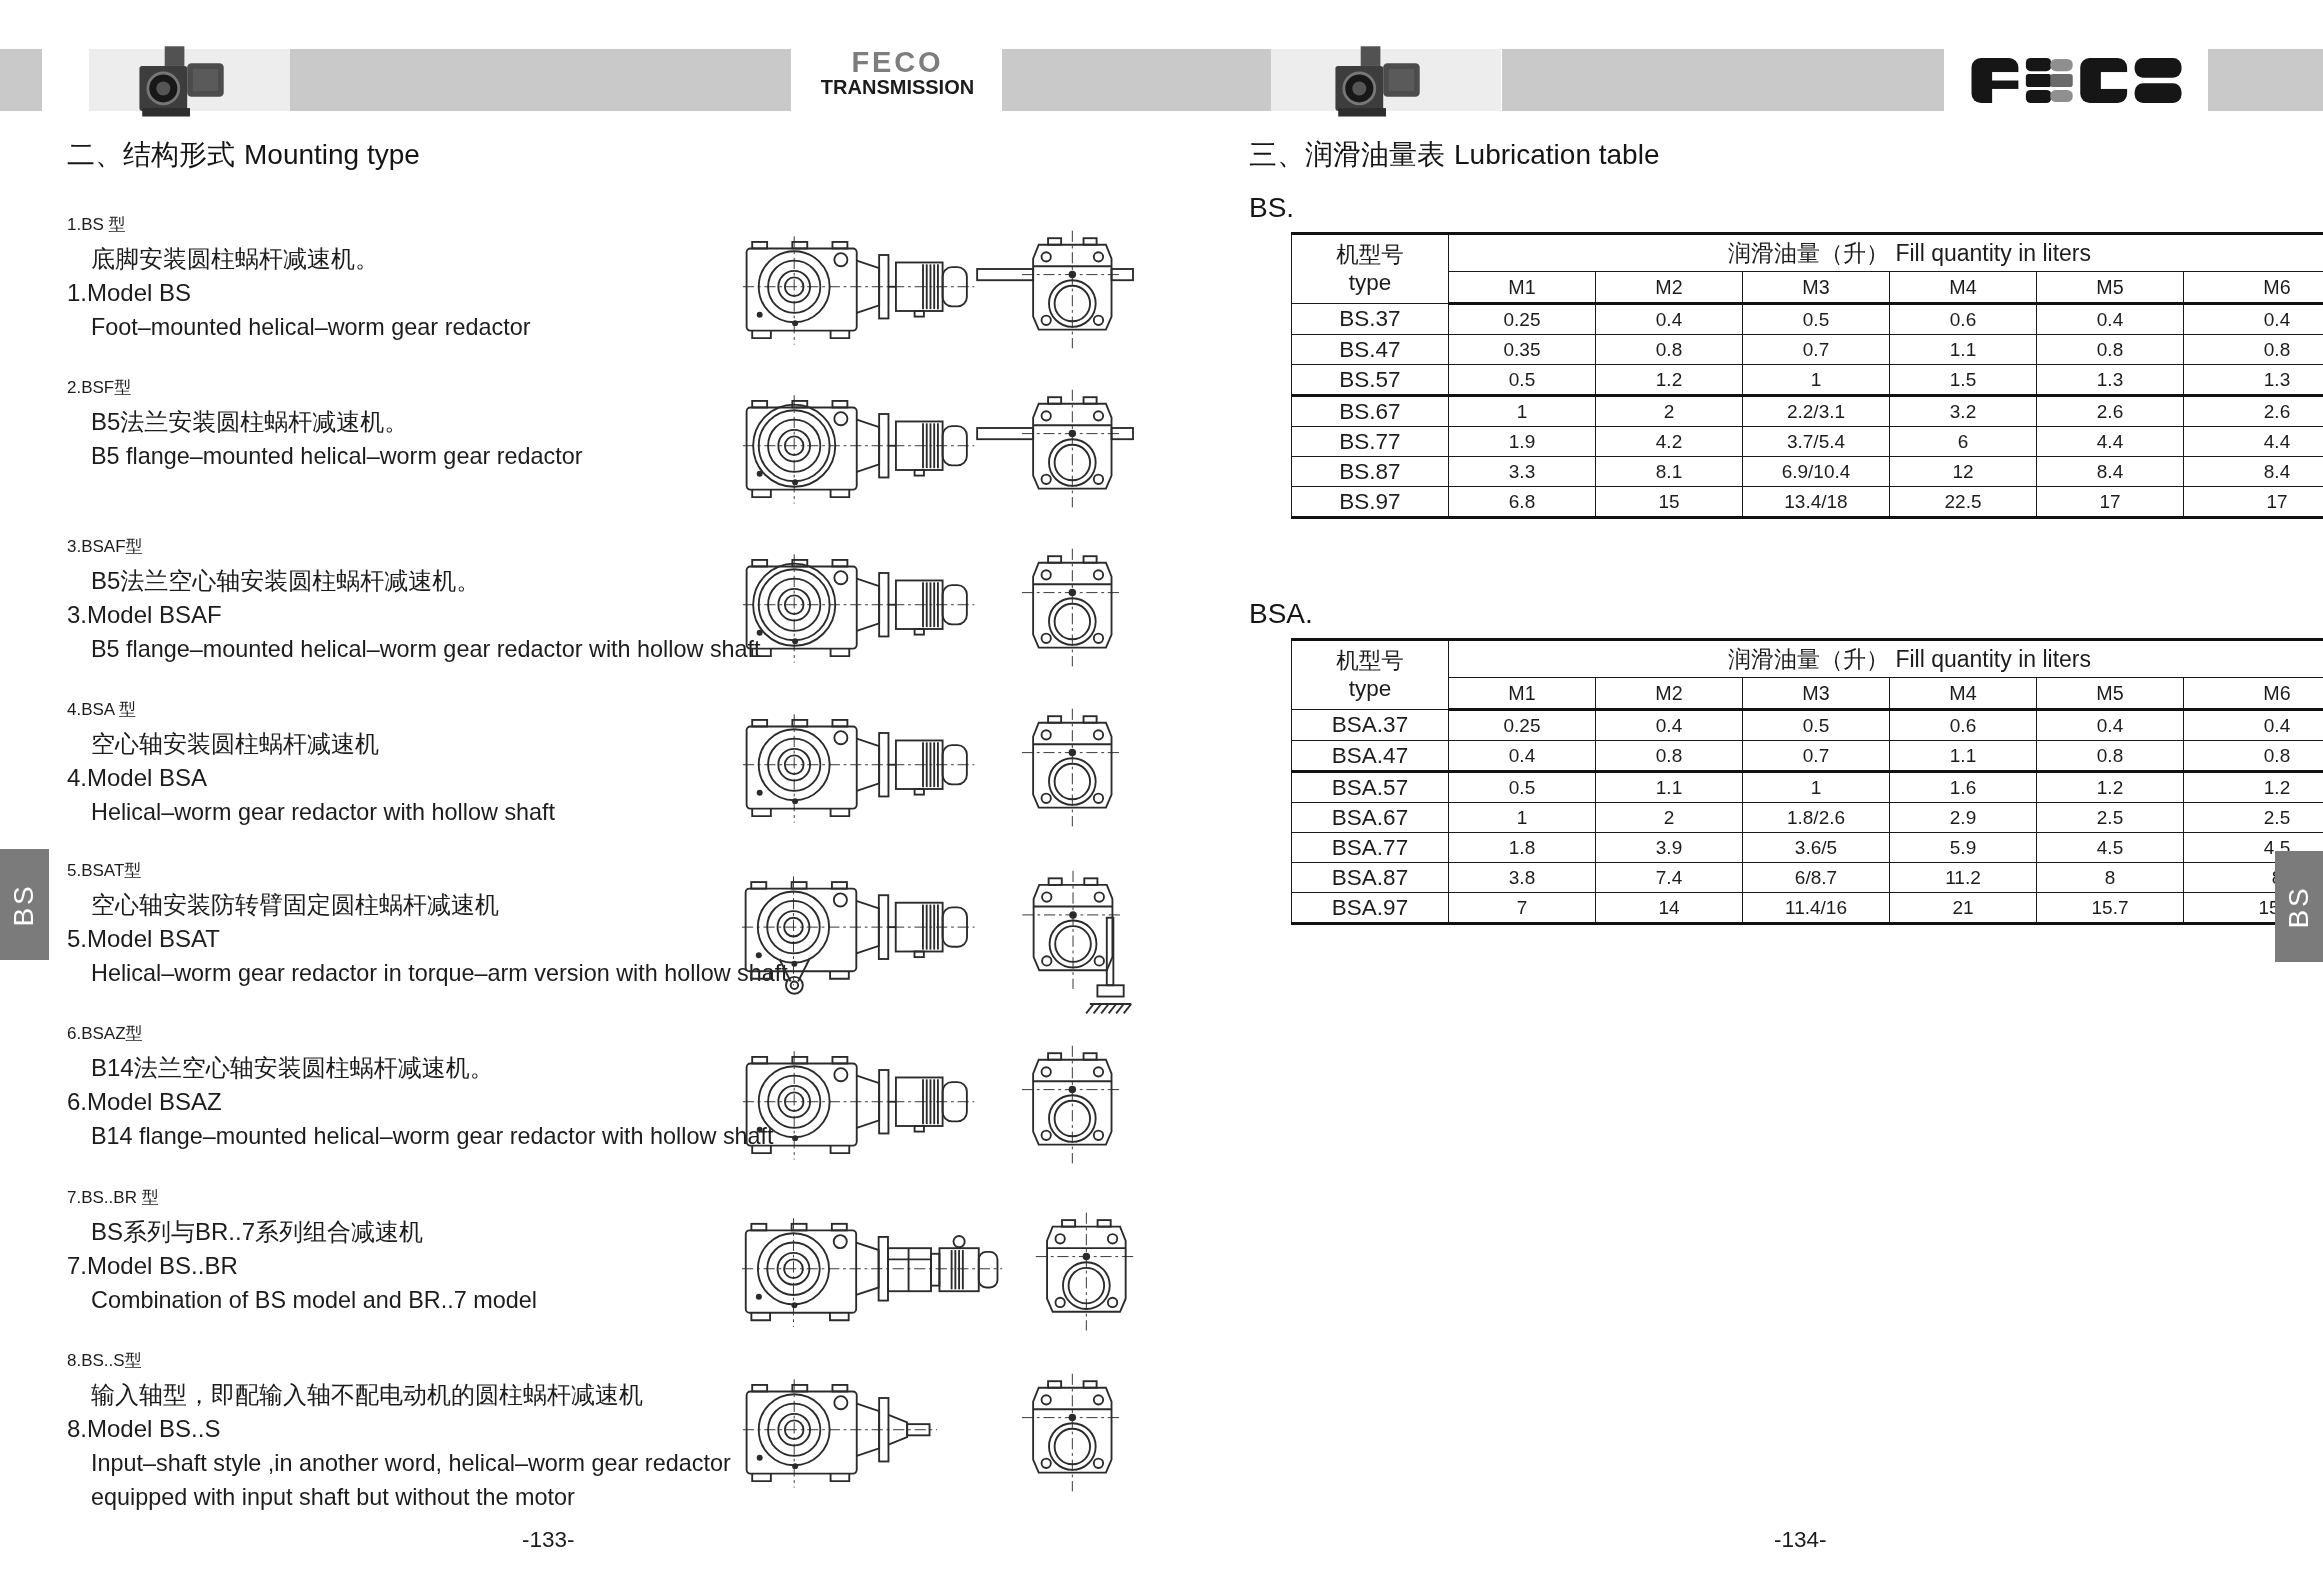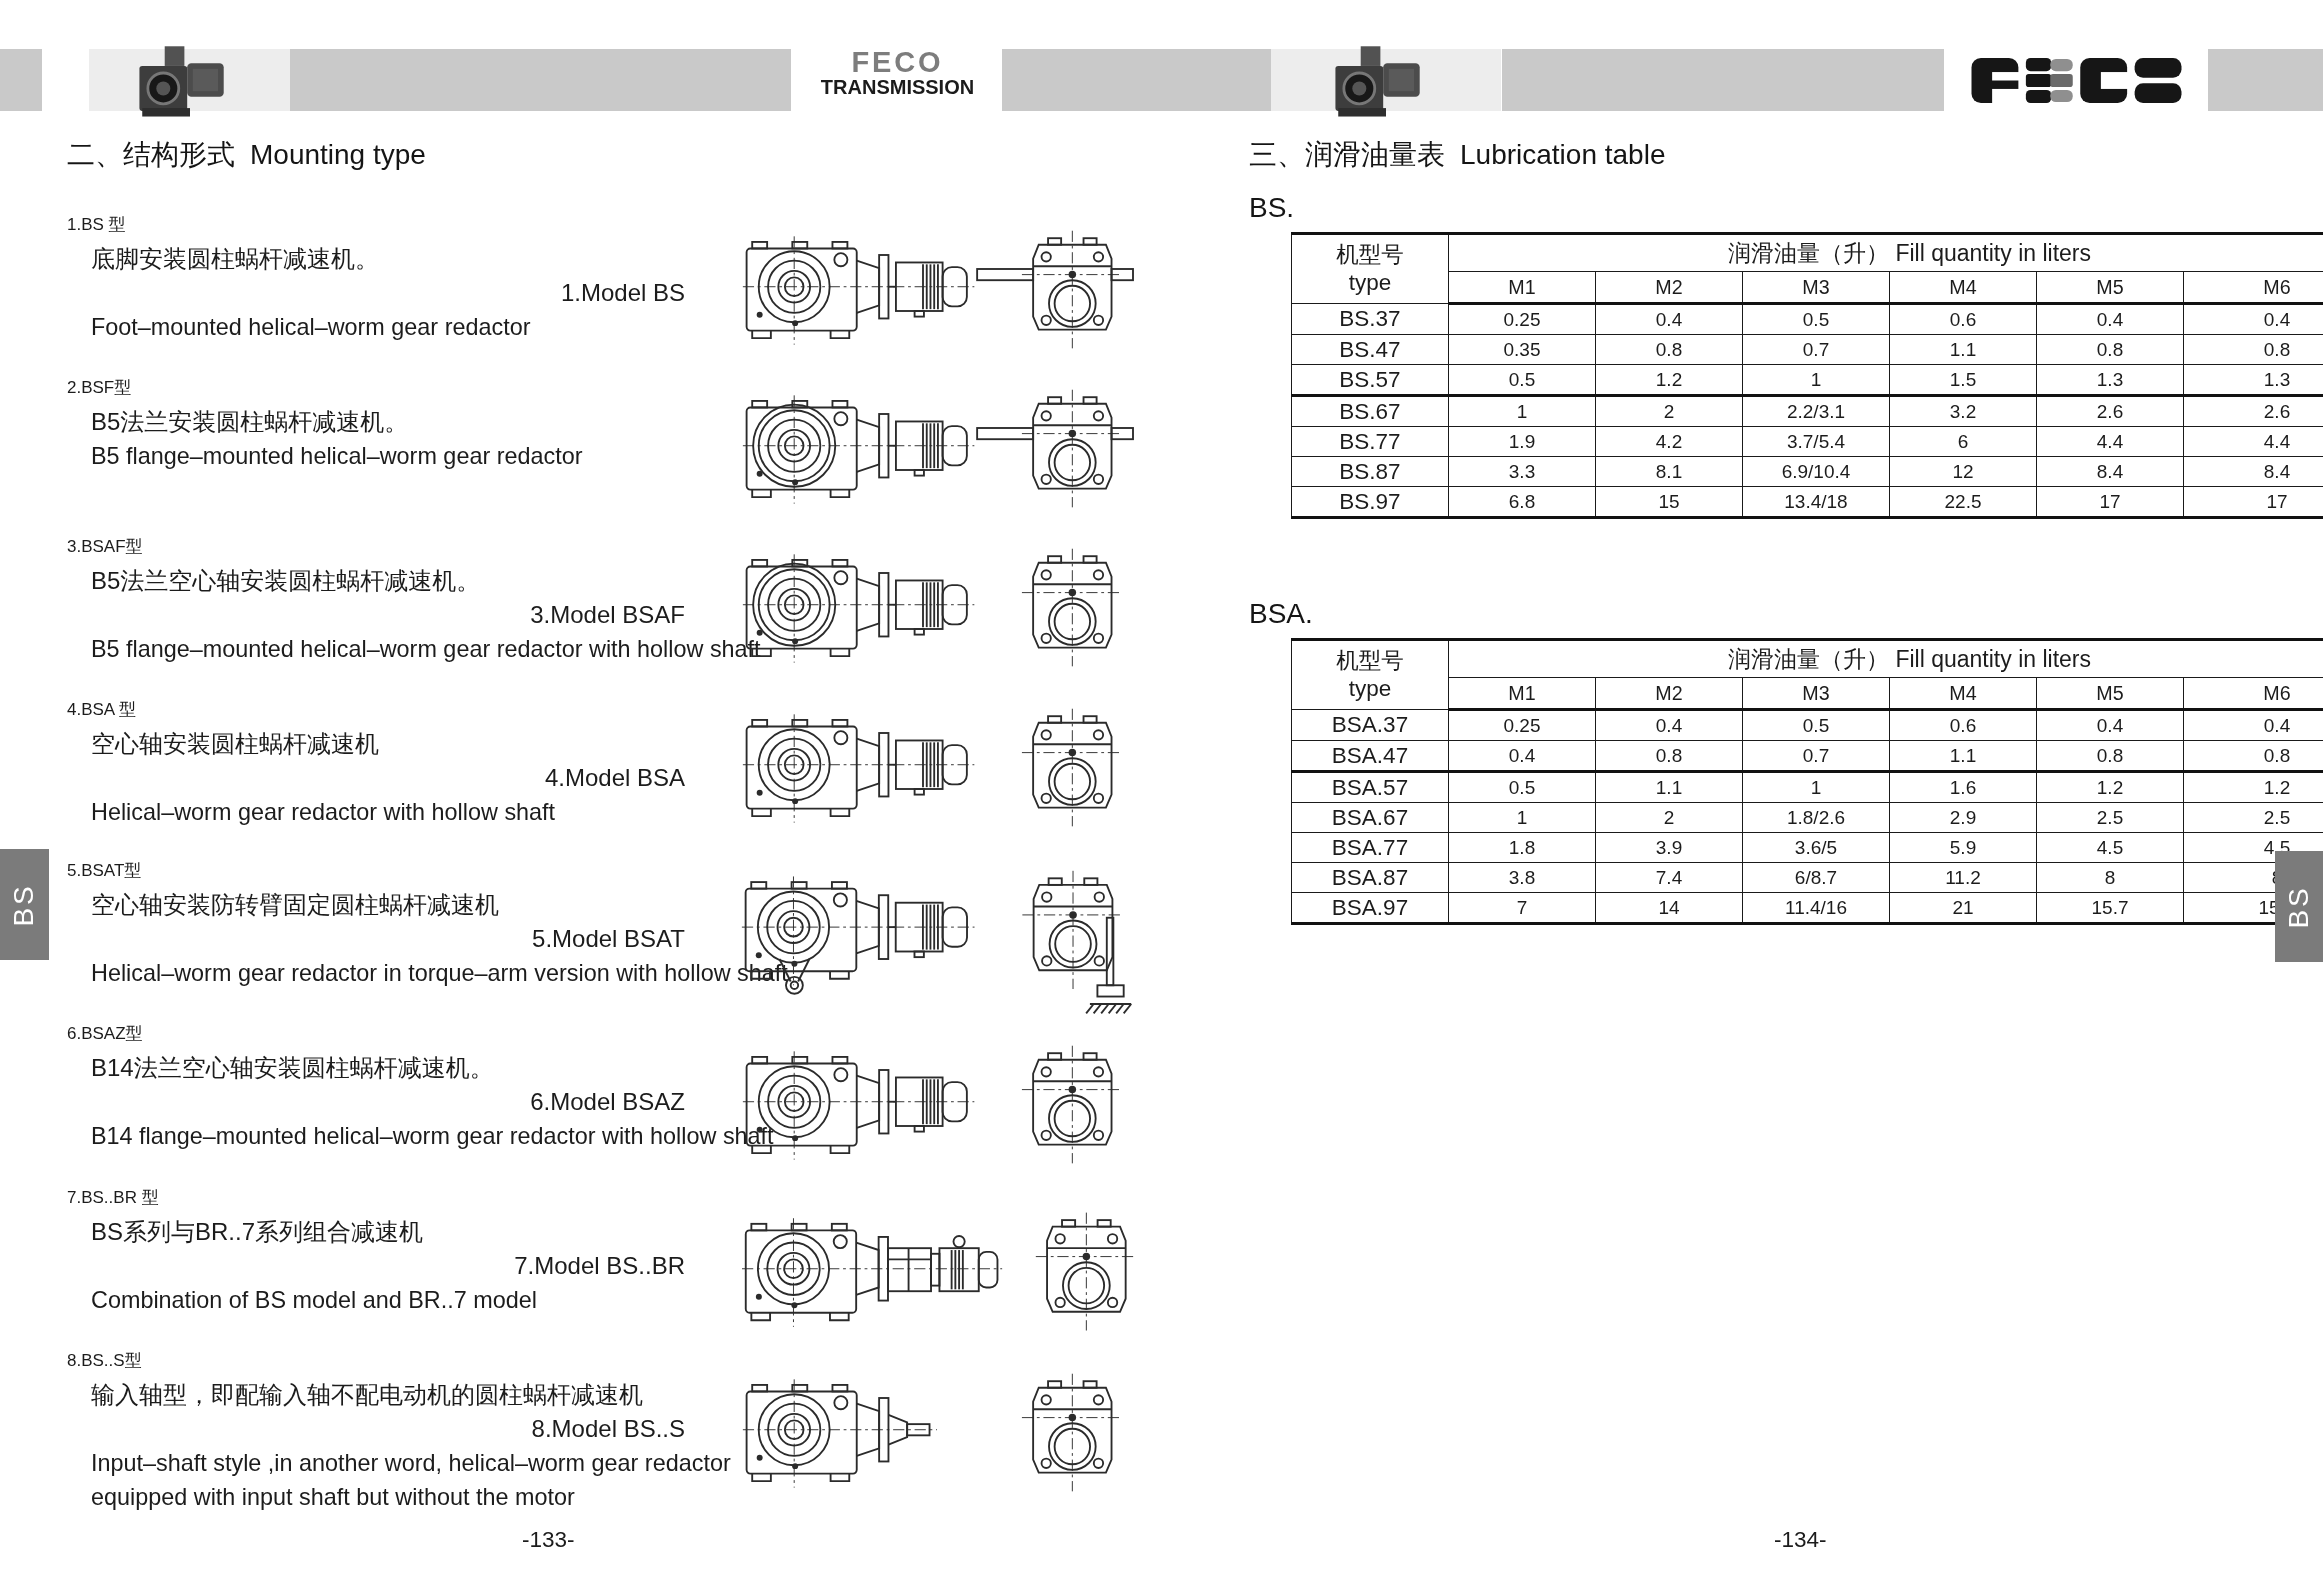--- a/index.html
+++ b/index.html
@@ -12,26 +12,26 @@
   .hdr-panel { position:absolute; top:49px; height:62px; background:#ededed;
     display:flex; align-items:center; justify-content:center; }
   .brand-box { position:absolute; top:47px; left:792px; width:211px; height:66px;
     display:flex; flex-direction:column; align-items:center; line-height:1.05; }
   .brand-feco { font-size:29px; font-weight:bold; color:#7d7d7d; letter-spacing:2.8px; }
   .brand-trans { font-size:20px; font-weight:bold; color:#1b1b1b; }
   .logo-box { position:absolute; top:49px; left:1944px; width:264px; height:62px;
     display:flex; align-items:center; justify-content:center; }
   
   .page-heading { position:absolute; font-size:28px; color:#151515; }
-  .page-heading .en { margin-left:15px; }
+  .page-heading .en { margin-left:9px; }
   .sect { position:absolute; left:67px; width:618px; }
   .sect div { height:34px; line-height:34px; white-space:nowrap; }
   .l-type { font-size:17px; }
   .l-zh   { font-size:24px; padding-left:24px; }
-  .l-model{ font-size:24px;text-align:right; }
+  .l-model{ font-size:24px; }
   .l-en   { font-size:23.4px; padding-left:24px; }
   .draw-row { position:absolute; }
   
   .tbl-label { position:absolute; left:1249px; font-size:28px; color:#151515; }
   .lube-table { position:absolute; left:1291px; border-collapse:collapse; table-layout:fixed;
     width:1080px; }
   .lube-table td { border:1.5px solid #1a1a1a; text-align:center; vertical-align:middle; padding:0; }
   .lube-table thead tr:first-child td { border-top:3.7px solid #111; }
   .lube-table tr:last-child td { border-bottom:3.7px solid #111; }
   .lube-table tr.thick-bottom td { border-bottom:3.7px solid #111; }

